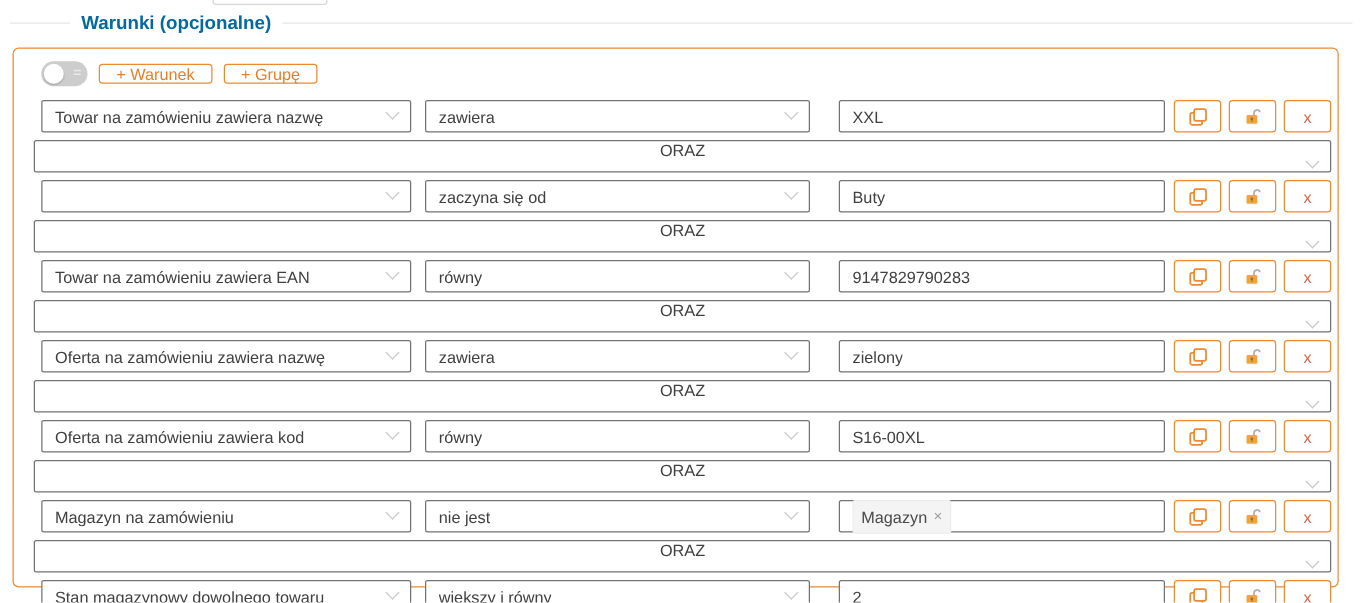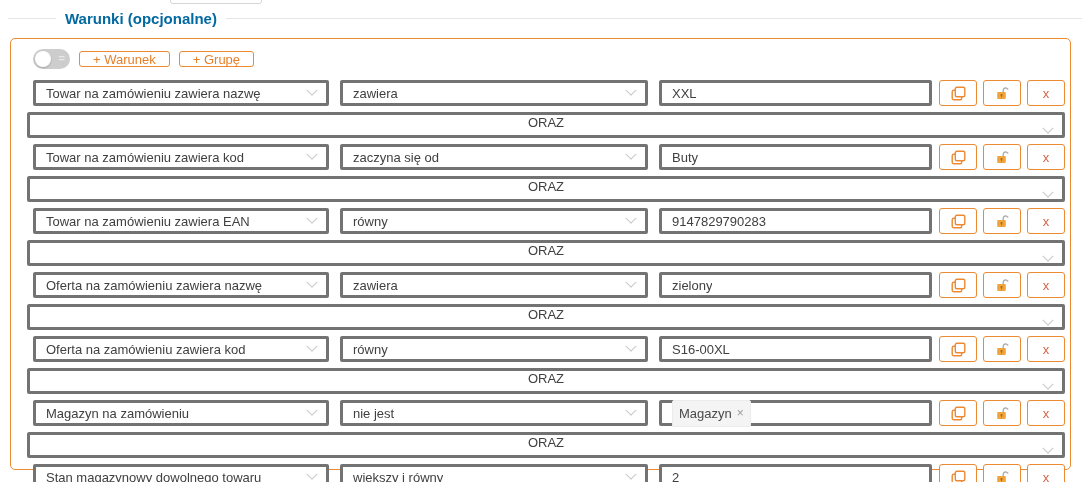--- a/index.html
+++ b/index.html
@@ -68,27 +68,27 @@
     height: 16px; padding: 0 13px; border-radius: 3px;
     cursor: pointer; white-space: nowrap;
   }
 
   
   .cond-row {
     display: flex; align-items: stretch; gap: 11px;
     height: 26px; margin: 0 0 6px 6px;
   }
   .select, .inputbox {
-    border: 3px solid #737373; border-radius: 2px; background: #fff;
+    border: 1px solid #737373; border-radius: 2px; background: #fff;
     display: flex; align-items: center;
     padding: 0 10px; font-size: 13px; color: #404040;
     min-width: 0;
   }
   .select { cursor: pointer; }
-  .inputbox { cursor: text; }
+  .inputbox { cursor: text; margin-left: 12px; }
   .f1 { width: 296px; flex: 0 0 auto; }
   .f2 { width: 308px; flex: 0 0 auto; }
   .f3 { flex: 1 1 auto; }
   .sel-text { white-space: nowrap; overflow: hidden; text-overflow: ellipsis; }
   .chev {
     margin-left: auto; flex: 0 0 auto;
     width: 8px; height: 8px;
     border-right: 1.4px solid #c9c9c9; border-bottom: 1.4px solid #c9c9c9;
     transform: rotate(45deg) translate(-2px,-2px);
   }
@@ -171,21 +171,20 @@
     </div>
   </div>
 
   <div class="select sep-row">
     <span class="sel-text">ORAZ</span>
     <span class="chev"></span>
   </div>
 
   <div class="cond-row">
     <div class="select f1">
-      <span class="sel-text">Towar na zamówieniu zawiera kod</span>
       <span class="chev"></span>
     </div>
     <div class="select f2">
       <span class="sel-text">zaczyna się od</span>
       <span class="chev"></span>
     </div>
     <div class="inputbox f3">
       <span class="sel-text plain-value">Buty</span>
 
     </div>

